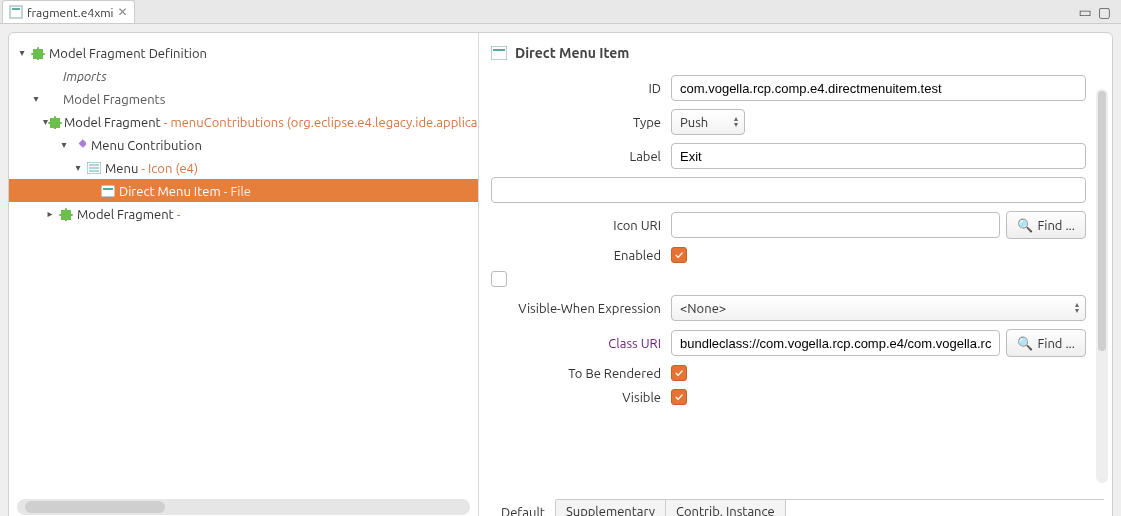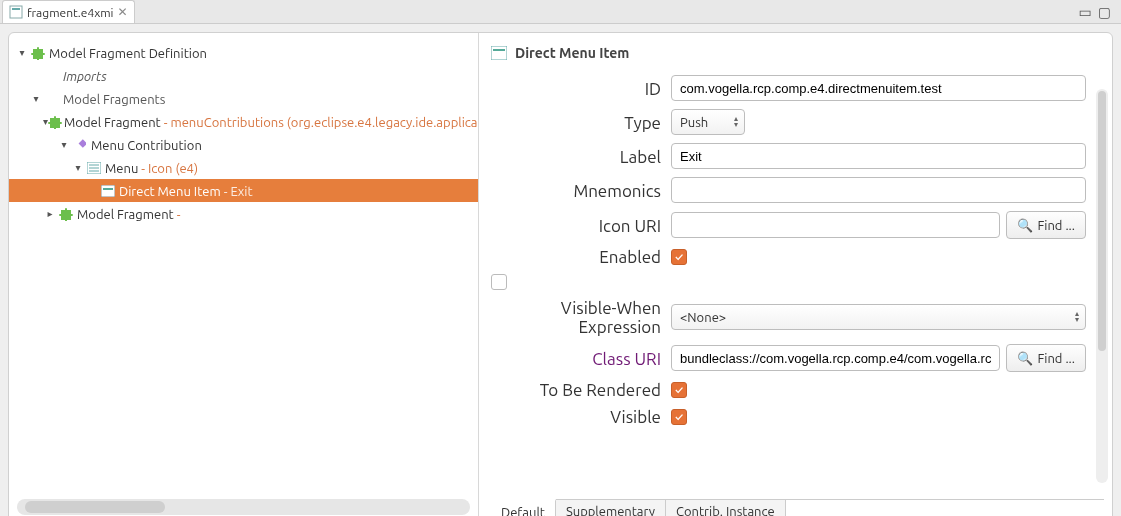--- a/index.html
+++ b/index.html
@@ -130,21 +130,21 @@
 .form-row {
   display: flex;
   align-items: center;
   margin-bottom: 8px;
 }
 .form-row .flabel {
   width: 180px;
   text-align: right;
   padding-right: 10px;
   color: #333;
-  font-size: 17px;
+  font-size: 13px;
 }
 .form-row .flabel.link {
   color: #701a75;
   cursor: pointer;
 }
 .form-row .control {
   flex: 1;
   display: flex;
   align-items: center;
   gap: 6px;
@@ -335,21 +335,21 @@
       </div>
 
       <div class="tree-row indent-5 selected-row">
         <span class="expander"></span>
         <span class="icon-slot">
           <svg width="14" height="12">
               <rect x="0" y="0" width="14" height="12" fill="#fff" stroke="#888"></rect>
               <rect x="2" y="3" width="10" height="2" fill="#5a9"></rect>
             </svg>
         </span>
-        <span class="label"><span>Direct Menu Item</span><span class="sub"> - Exit</span></span>
+        <span class="label"><span>Direct Menu Item</span><span class="sub"> - File</span></span>
       </div>
 
       <div class="tree-row indent-2">
         <span class="expander">▸</span>
         <span class="icon-slot">
           <svg width="14" height="14">
               <path d="M2 3h4v-1a1 1 0 012 0v1h4v4h1a1 1 0 010 2h-1v4h-4v1a1 1 0 01-2 0v-1h-4v-4h-1a1 1 0 010-2h1z" fill="#6cbf4c"></path>
             </svg>
         </span>
         <span class="label"><span>Model Fragment</span><span class="sub"> - </span></span>
@@ -393,21 +393,20 @@
       </div>
 
       <div class="form-row">
         <div class="flabel">Label</div>
         <div class="control">
             <input type="text" value="Exit" style="">
           </div>
       </div>
 
       <div class="form-row">
-        <div class="flabel">Mnemonics</div>
         <div class="control">
             <input type="text" value="" style="">
           </div>
       </div>
 
 
       <div class="form-row">
         <div class="flabel">Icon URI</div>
         <div class="control">
           <input type="text" value="" style="">

